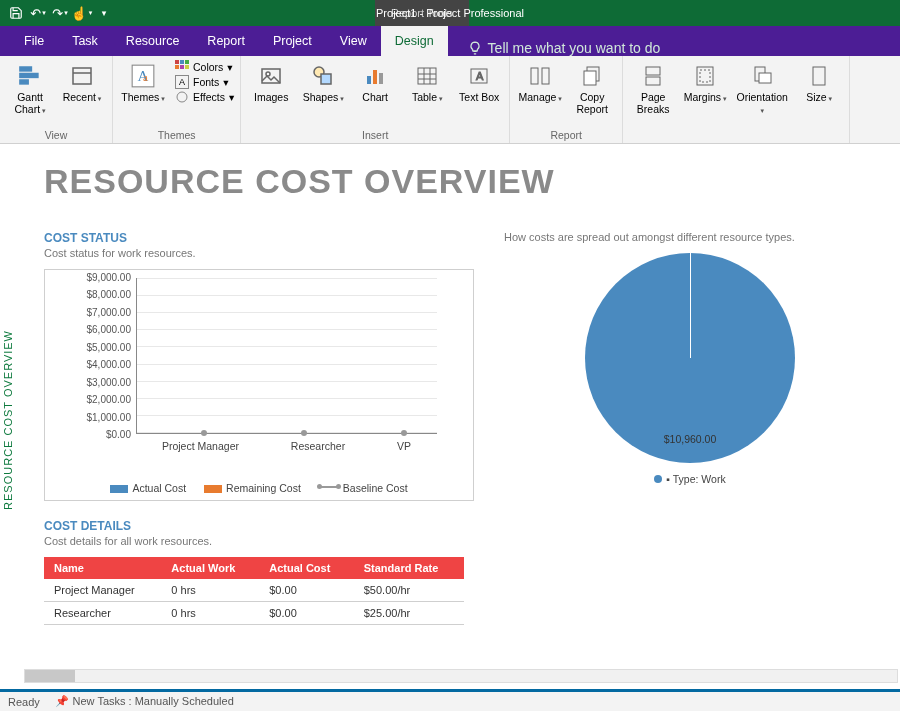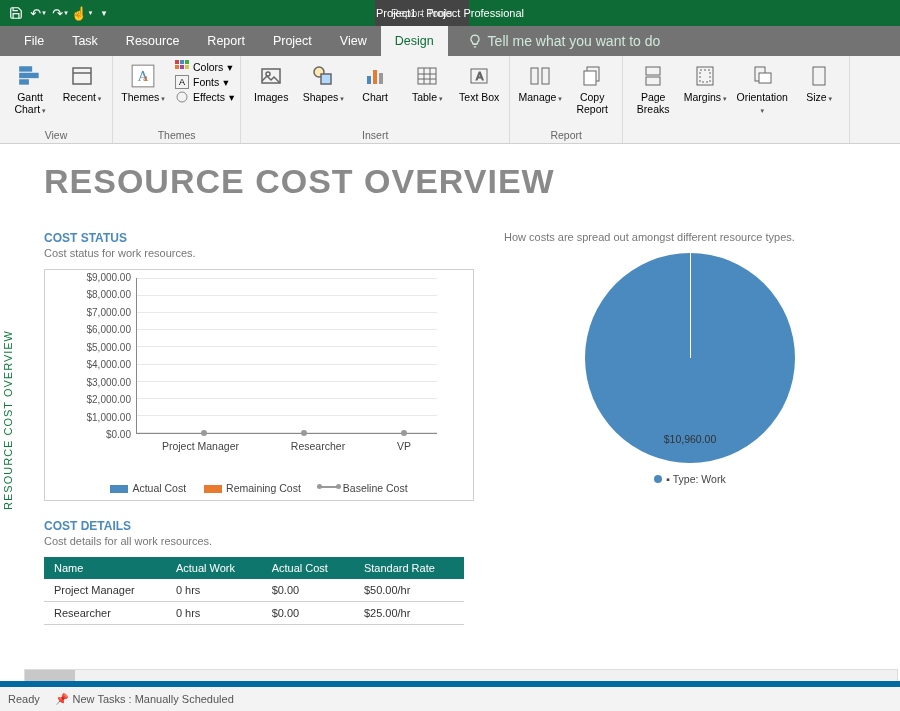--- a/index.html
+++ b/index.html
@@ -6,21 +6,21 @@
 body { font-family: "Segoe UI", Arial, sans-serif; font-size: 12px; background: #fff; width: 900px; height: 711px; overflow: hidden; position: relative; }
 
 
 .titlebar { background: #0e6b36; height: 26px; display: flex; align-items: center; color: #fff; position: relative; }
 .qa-toolbar { display: flex; align-items: center; gap: 2px; padding: 0 6px; }
 .qa-btn { width: 20px; height: 20px; display: flex; align-items: center; justify-content: center; font-size: 13px; cursor: pointer; color: #fff; }
 .title-center { position: absolute; left: 50%; transform: translateX(-50%); font-size: 11px; }
 .report-tools-tab { position: absolute; left: 375px; top: 0; background: #444; color: #cfcfcf; font-size: 11px; padding: 4px 16px; height: 26px; display: flex; align-items: center; text-align: center; }
 
 
-.menubar { background: #737373; height: 30px; display: flex; align-items: center; padding: 0 10px; color: #fff; font-size: 12.5px; }
+.menubar { background: #4c1d95; height: 30px; display: flex; align-items: flex-end; padding: 0 10px; color: #fff; font-size: 12.5px; }
 .menu-item { padding: 0 14px; height: 30px; display: flex; align-items: center; cursor: pointer; }
 .menu-item.active { background: #f3f3f3; color: #0e6b36; }
 .tellme { margin-left: 20px; color: #d0e8da; display: flex; align-items: center; gap: 6px; font-size: 14px; }
 .tellme svg { width: 14px; height: 14px; }
 
 
 .ribbon { background: #f3f3f3; border-bottom: 1px solid #d0d0d0; height: 88px; display: flex; }
 .ribbon-group { border-right: 1px solid #dcdcdc; padding: 4px 6px 2px; display: flex; flex-direction: column; }
 .ribbon-group-body { display: flex; gap: 4px; flex: 1; }
 .ribbon-group-label { text-align: center; font-size: 10.5px; color: #666; padding-top: 2px; }
@@ -58,32 +58,32 @@
 
 .pie-wrap { display:flex; flex-direction:column; align-items:center; padding:10px 0; }
 .pie { width: 210px; height: 210px; border-radius: 50%; background: #4a8abf; position: relative; }
 .pie-slice-line { position:absolute; left:50%; top:0; width:1px; height:50%; background:#fff; }
 .pie-label { position:absolute; bottom:18px; left:50%; transform:translateX(-50%); font-size:10.5px; color:#333; }
 .pie-legend { font-size:10.5px; color:#444; margin-top:10px; }
 .pie-legend .dot { width:8px; height:8px; background:#4a8abf; display:inline-block; border-radius:50%; margin-right:4px; }
 
 .details-section { padding: 18px 24px 0; }
 .details-table { border-collapse: collapse; margin-top: 10px; width: 420px; }
-.details-table th { background: #0f766e; color: #fff; text-align: left; padding: 5px 10px; font-size: 11px; font-weight: 400; }
+.details-table th { background: #ef4444; color: #fff; text-align: left; padding: 5px 10px; font-size: 11px; font-weight: 700; }
 .details-table td { border-bottom: 1px solid #cfcfcf; padding: 5px 10px; font-size: 11px; color: #333; }
 
 
 .side-label { position: absolute; left: 2px; top: 330px; writing-mode: vertical-rl; transform: rotate(180deg); font-size: 11px; color: #0e7a3e; letter-spacing: 1px; }
 
 
 .h-scroll { position:absolute; left:24px; right:2px; bottom:28px; height:14px; background:#f1f1f1; border:1px solid #ddd; }
 .h-scroll .thumb { position:absolute; left:0; top:0; bottom:0; width:50px; background:#c8c8c8; }
 
 
-.statusbar { position: absolute; bottom: 0; left: 0; right: 0; height: 22px; background: #f3f3f3; border-top: 6px solid #0369a1; display: flex; align-items: center; font-size: 11px; color: #555; padding: 12px 8px; gap: 16px; }
+.statusbar { position: absolute; bottom: 0; left: 0; right: 0; height: 22px; background: #f3f3f3; border-top: 3px solid #0369a1; display: flex; align-items: center; font-size: 11px; color: #555; padding: 4px 8px; gap: 16px; }
 .statusbar .pin { font-size: 11px; }
 </style>
 </head>
 <body>
 
 <div class="titlebar">
   <div class="qa-toolbar">
     <div class="qa-btn">
         <svg width="14" height="14" viewBox="0 0 24 24" fill="none" stroke="#fff" stroke-width="2">
           <path d="M19 21H5a2 2 0 0 1-2-2V5a2 2 0 0 1 2-2h11l5 5v11a2 2 0 0 1-2 2z"></path>

